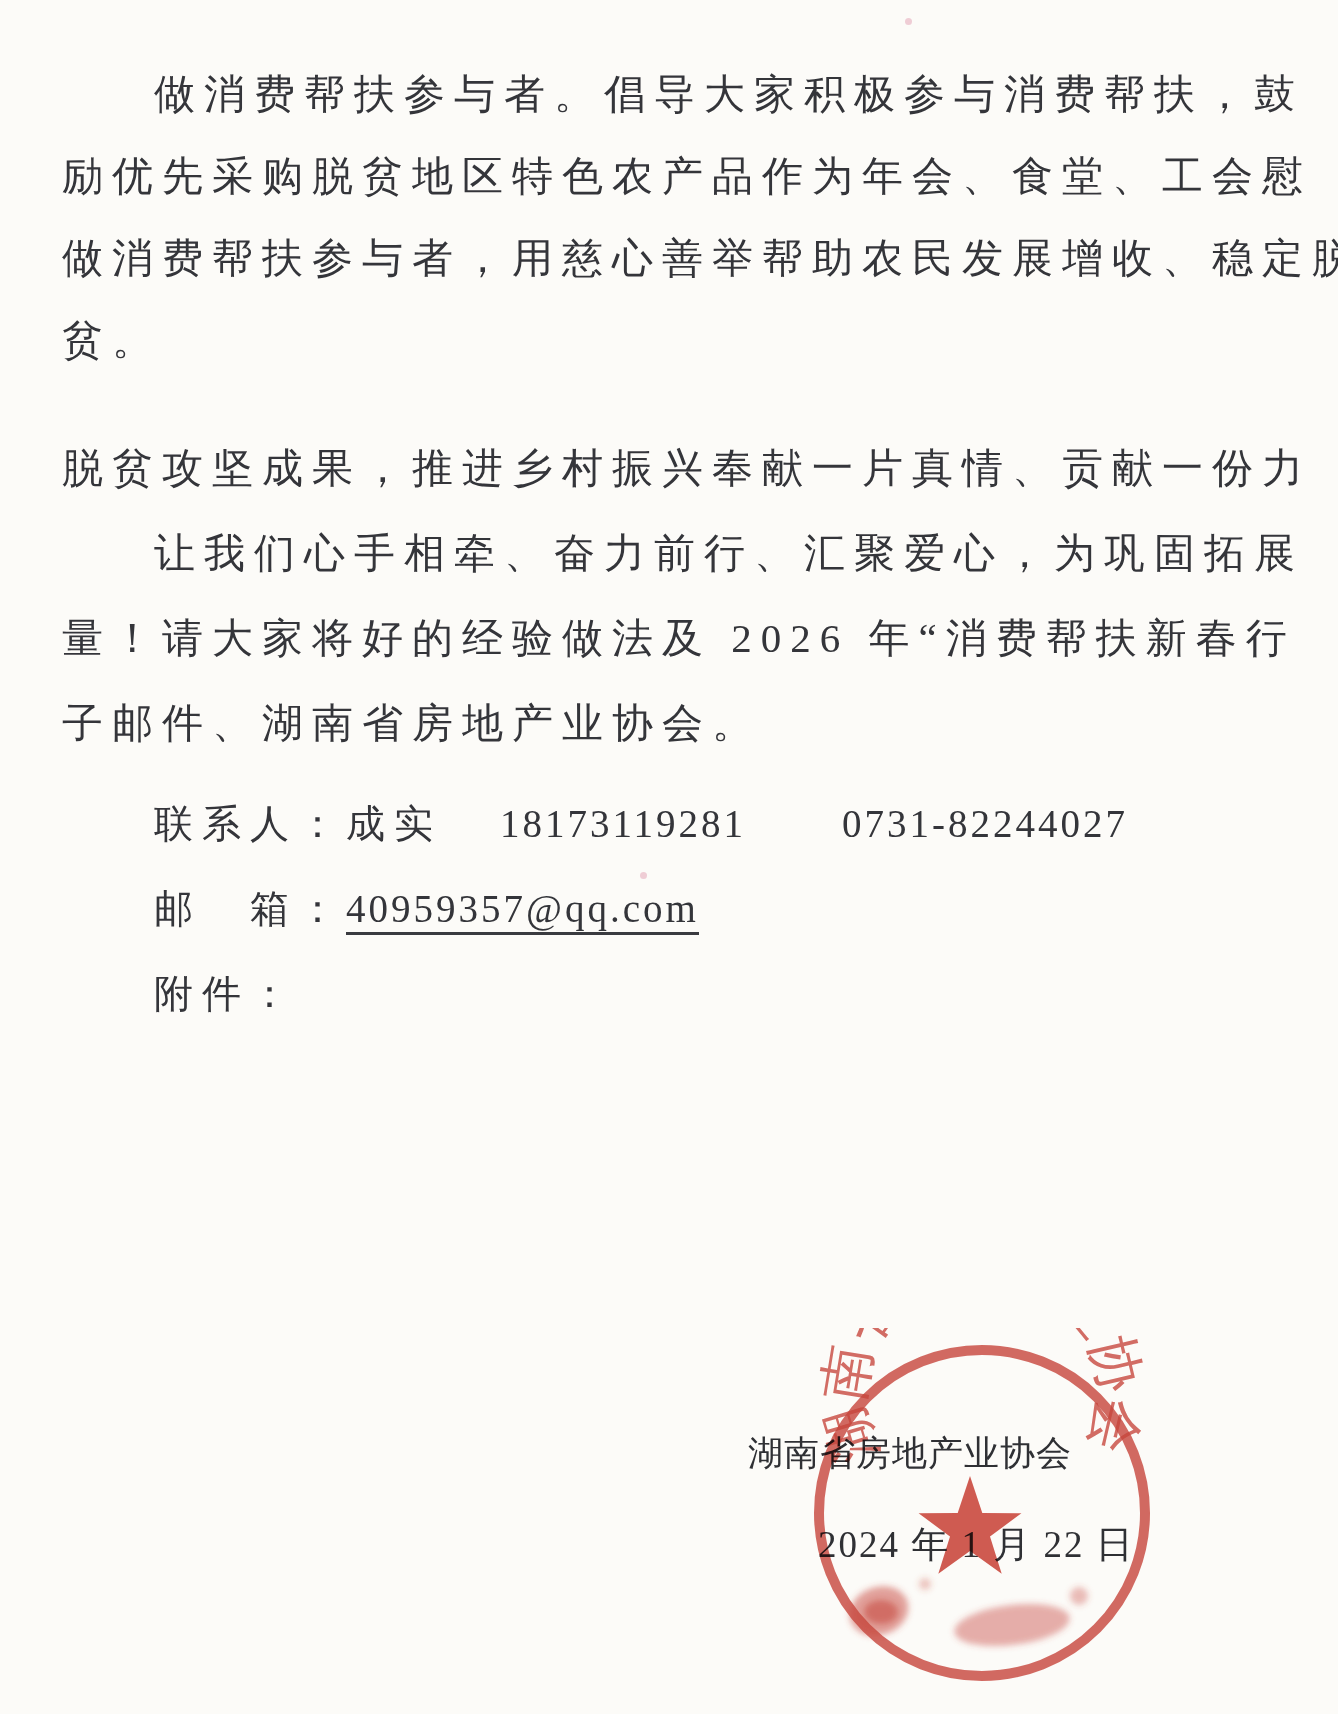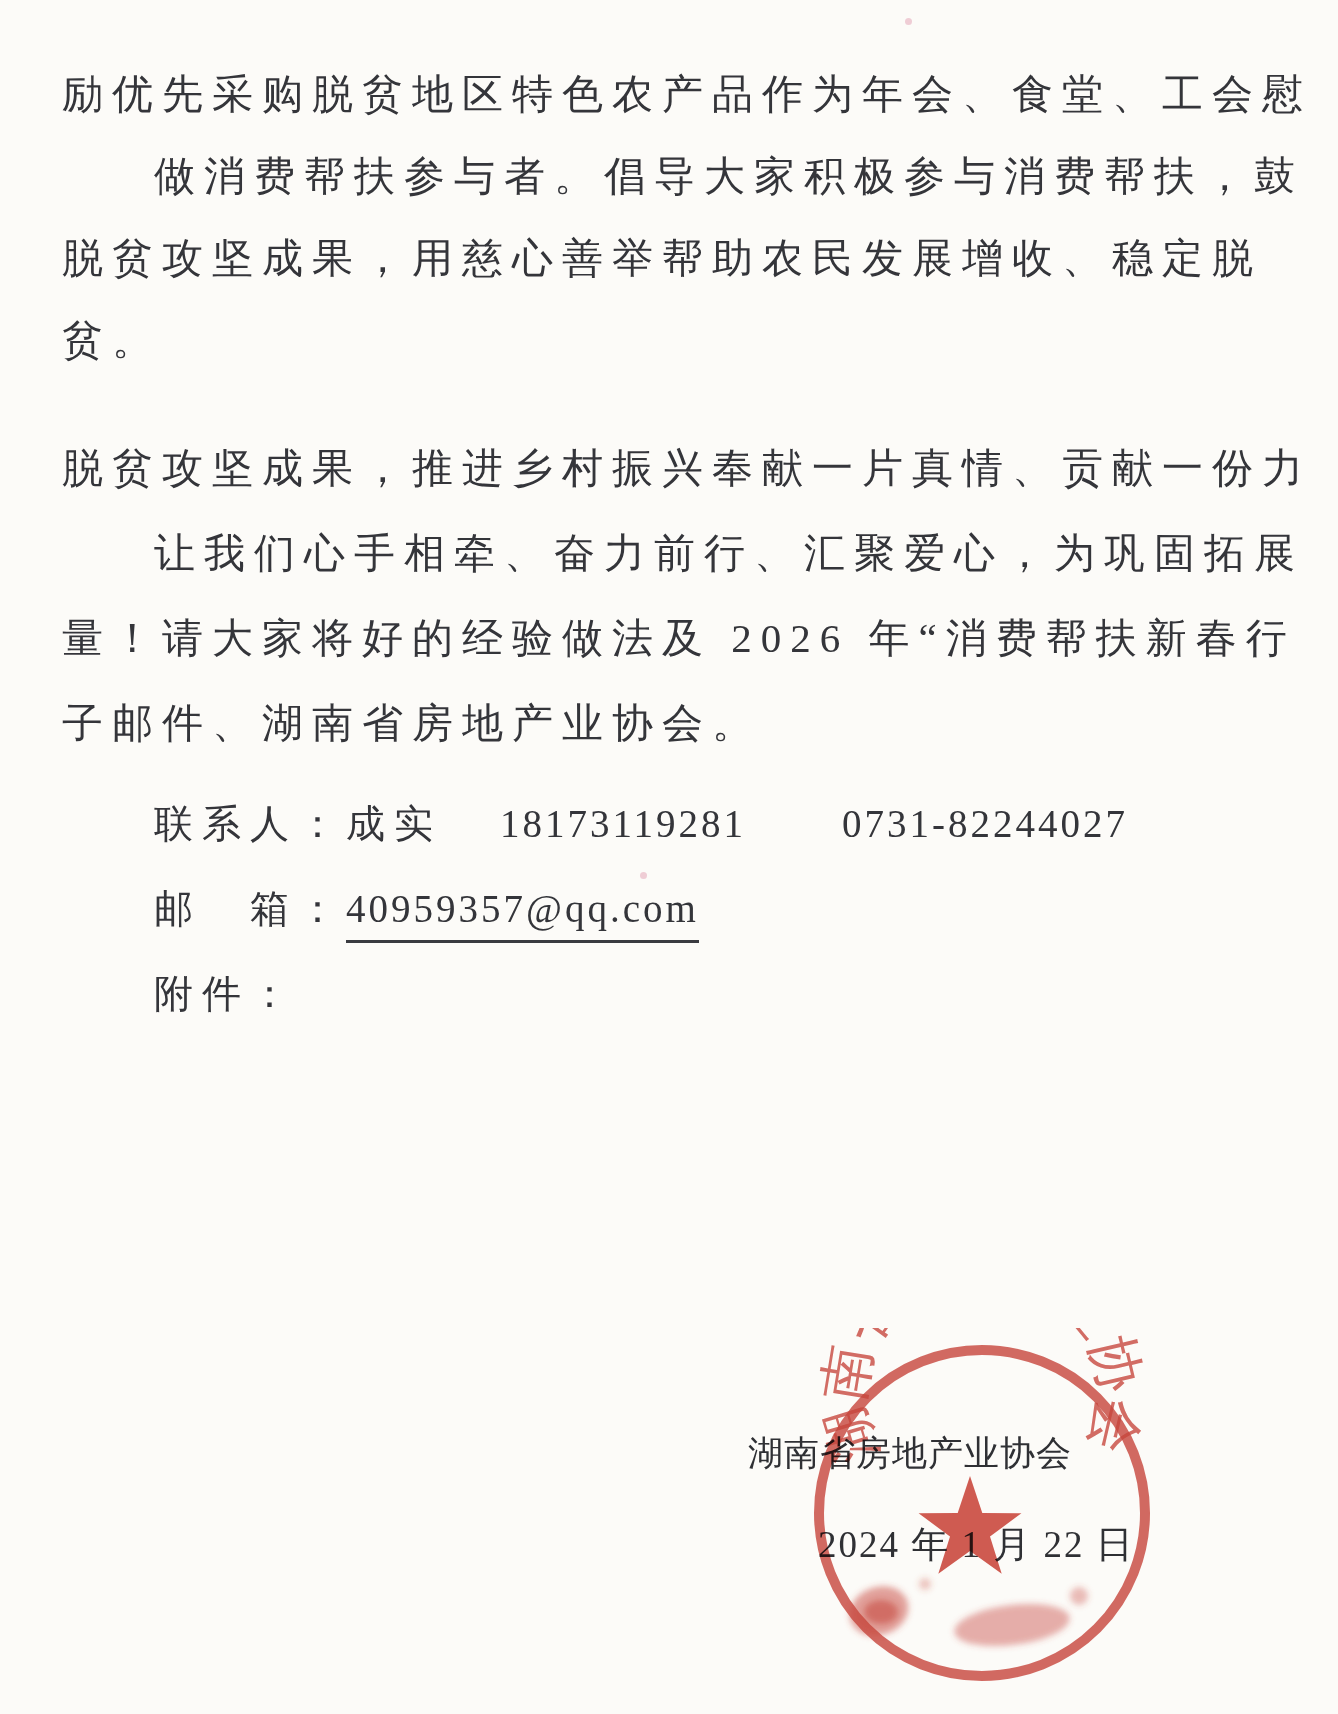--- a/index.html
+++ b/index.html
@@ -45,21 +45,21 @@
   }
   .contact-line { margin-top: 15px; }
   .num {
     font-family: "Liberation Serif", serif;
     letter-spacing: 3px;
   }
   .gap-sm { display: inline-block; width: 58px; }
   .gap-lg { display: inline-block; width: 96px; }
   .email-address {
     border-bottom: 3px solid #3a3b40;
-    padding-bottom: 10px;
+    padding-bottom: 2px;
   }
 
   
   .sig-org {
     position: absolute;
     left: 748px;
     top: 1430px;
     font-size: 35px;
     letter-spacing: 1px;
     white-space: nowrap;
@@ -98,23 +98,23 @@
   }
 </style>
 </head>
 <body>
 
 <div class="page">
 
   <div class="body-text">
 
     <div>
+      <div class="line indent">做消费帮扶参与者。倡导大家积极参与消费帮扶，鼓</div>
       <div class="line">励优先采购脱贫地区特色农产品作为年会、食堂、工会慰</div>
-      <div class="line indent">做消费帮扶参与者。倡导大家积极参与消费帮扶，鼓</div>
-      <div class="line">脱贫攻坚成果，用慈心善举帮助农民发展增收、稳定脱</div>
+      <div class="line">做消费帮扶参与者，用慈心善举帮助农民发展增收、稳定脱</div>
       <div class="line">贫。</div>
     </div>
 
     <div class="para2">
       <div class="line">脱贫攻坚成果，推进乡村振兴奉献一片真情、贡献一份力</div>
       <div class="line indent">让我们心手相牵、奋力前行、汇聚爱心，为巩固拓展</div>
       <div class="line">量！请大家将好的经验做法及 2026 年“消费帮扶新春行</div>
       <div class="line">子邮件、湖南省房地产业协会。</div>
     </div>
 

